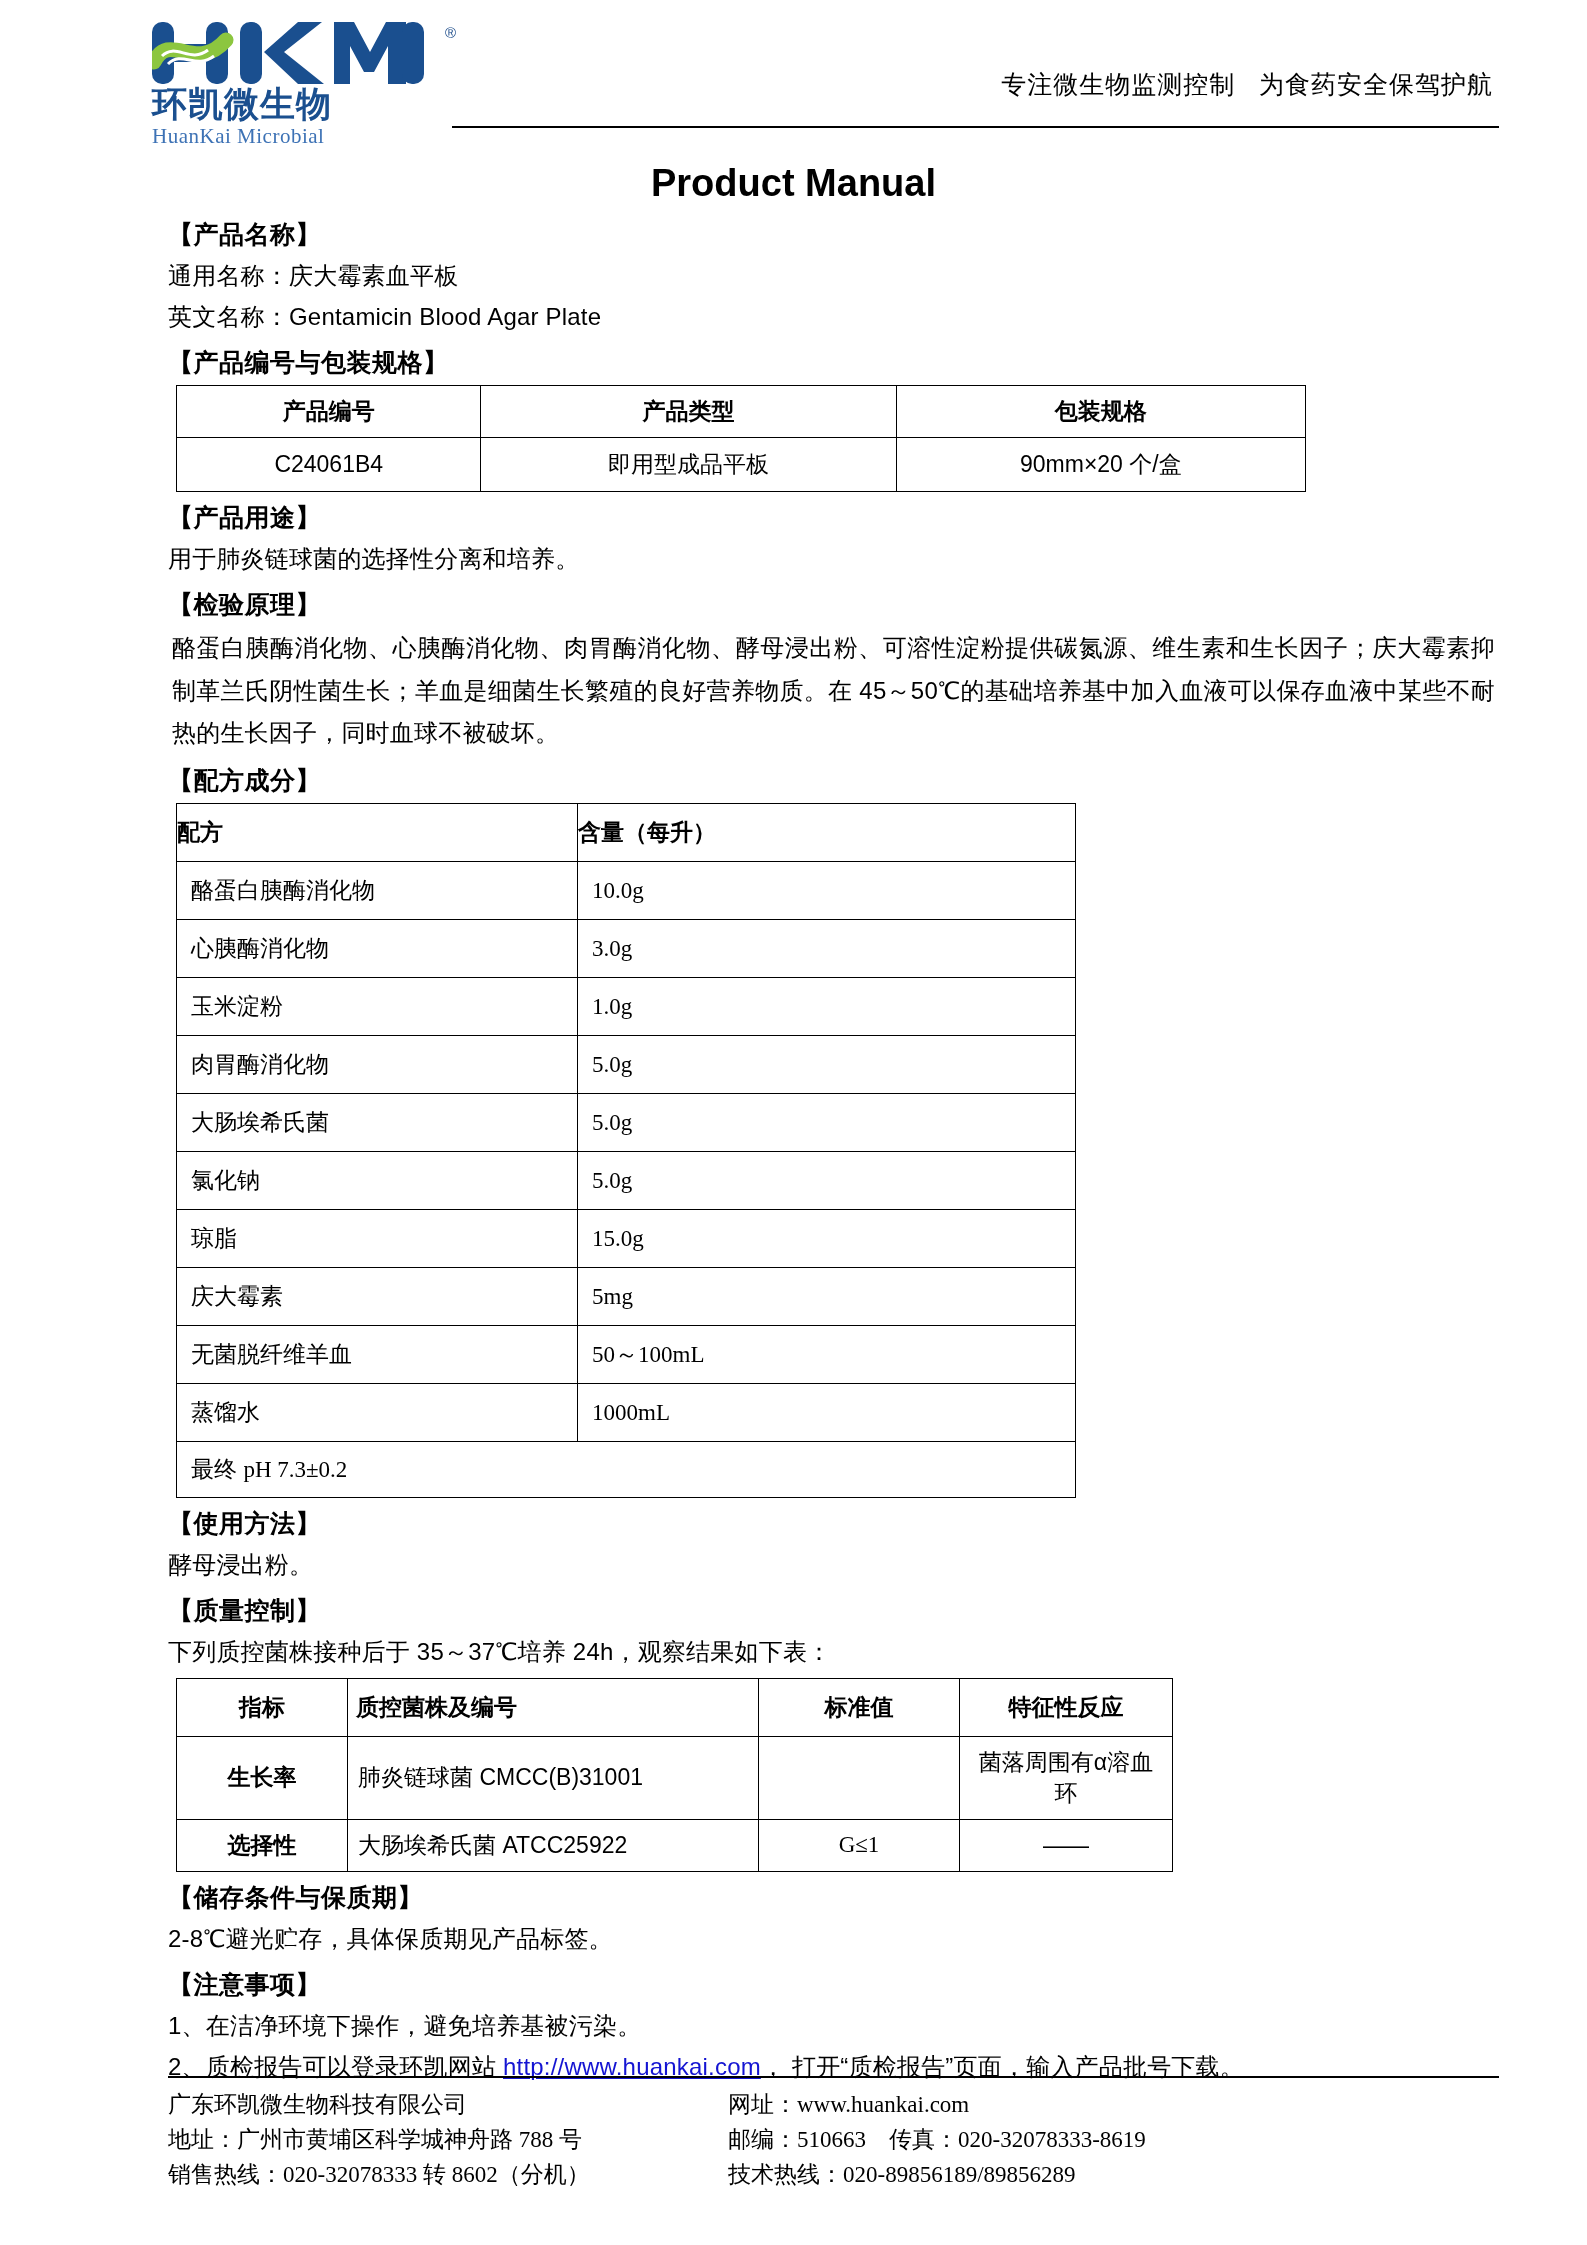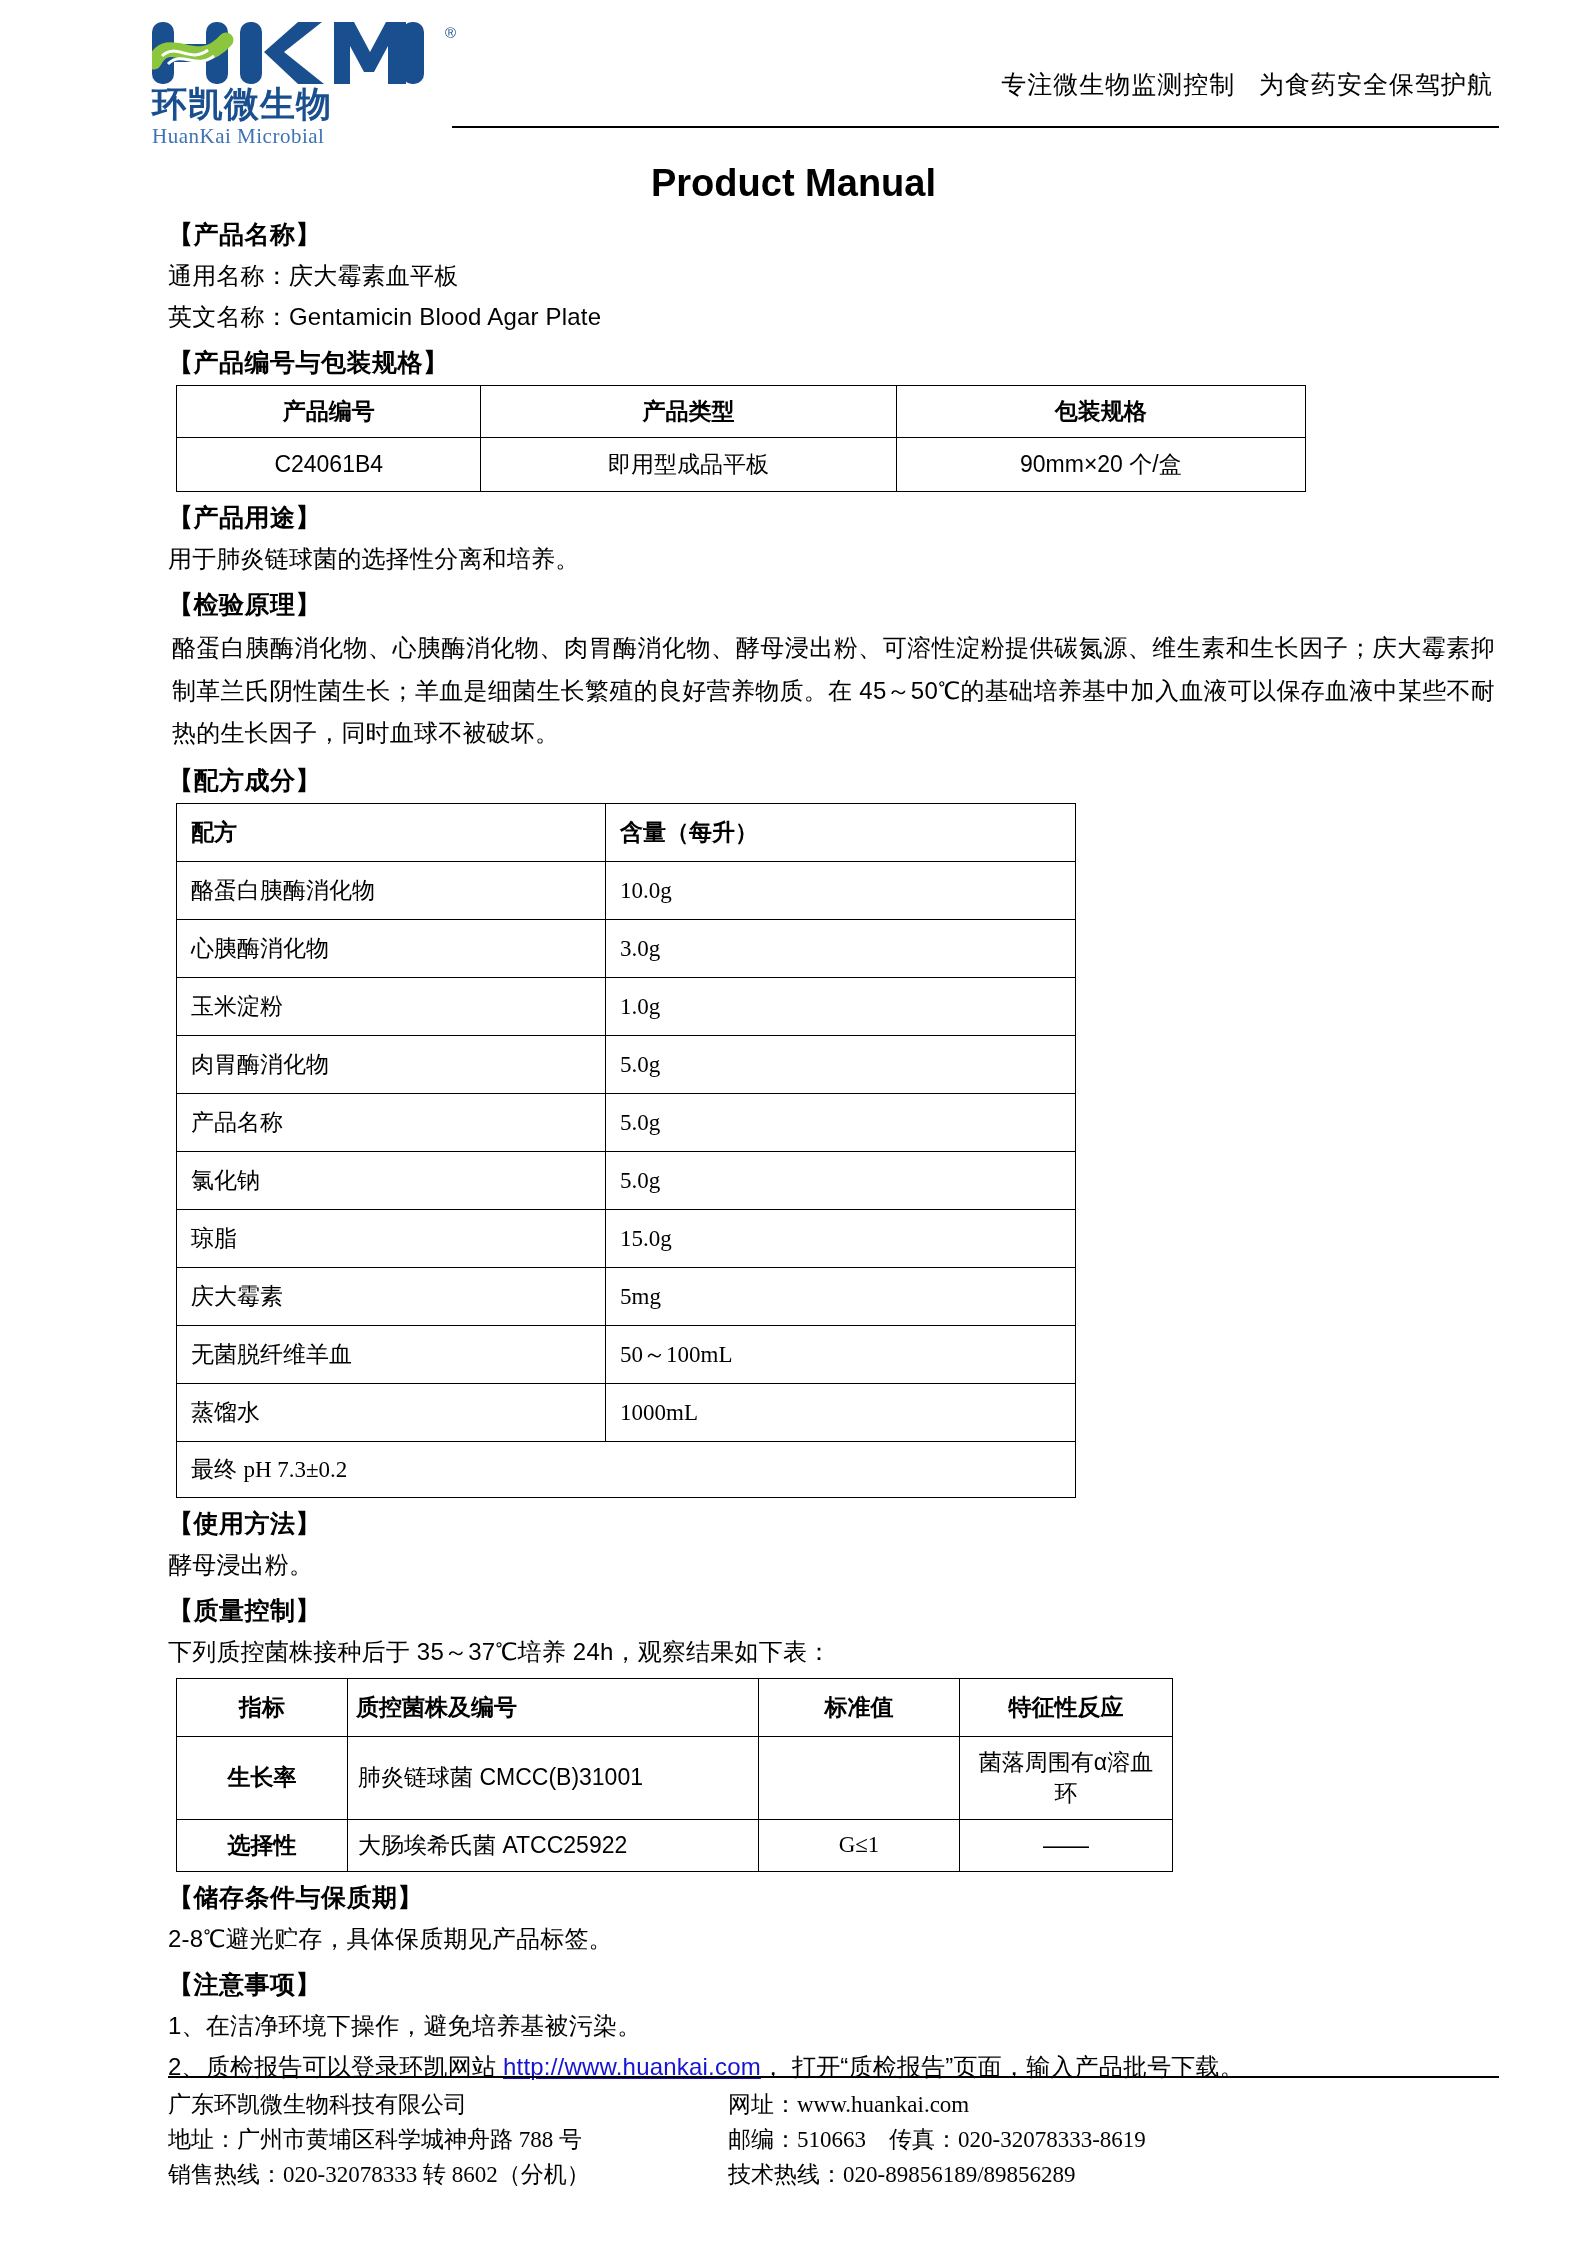--- a/index.html
+++ b/index.html
@@ -157,21 +157,21 @@
     padding: 11px 6px;
   }
   .t-spec .c1 { width: 300px; }
   .t-spec .c2 { width: 420px; }
   .t-spec .c3 { width: 410px; }
 
   .t-formula { width: 900px; margin-left: 8px; }
   .t-formula th {
     font-weight: bold;
     text-align: left;
-    padding: 13px 14px;
+    padding: 13px 0;
   }
   .t-formula td {
     text-align: left;
     padding: 13px 14px;
     height: 22px;
   }
   .t-formula .col-name { width: 400px; }
   .t-formula .val { font-family: "Liberation Serif", serif; font-size: 23px; }
   .t-formula .ph-row td {
     border-top: 1.6px solid #000;
@@ -314,21 +314,21 @@
         </tr>
         <tr>
           <td>玉米淀粉</td>
           <td class="val">1.0g</td>
         </tr>
         <tr>
           <td>肉胃酶消化物</td>
           <td class="val">5.0g</td>
         </tr>
         <tr>
-          <td>产品名称</td>
+          <td>大肠埃希氏菌</td>
           <td class="val">5.0g</td>
         </tr>
         <tr>
           <td>氯化钠</td>
           <td class="val">5.0g</td>
         </tr>
         <tr>
           <td>琼脂</td>
           <td class="val">15.0g</td>
         </tr>

